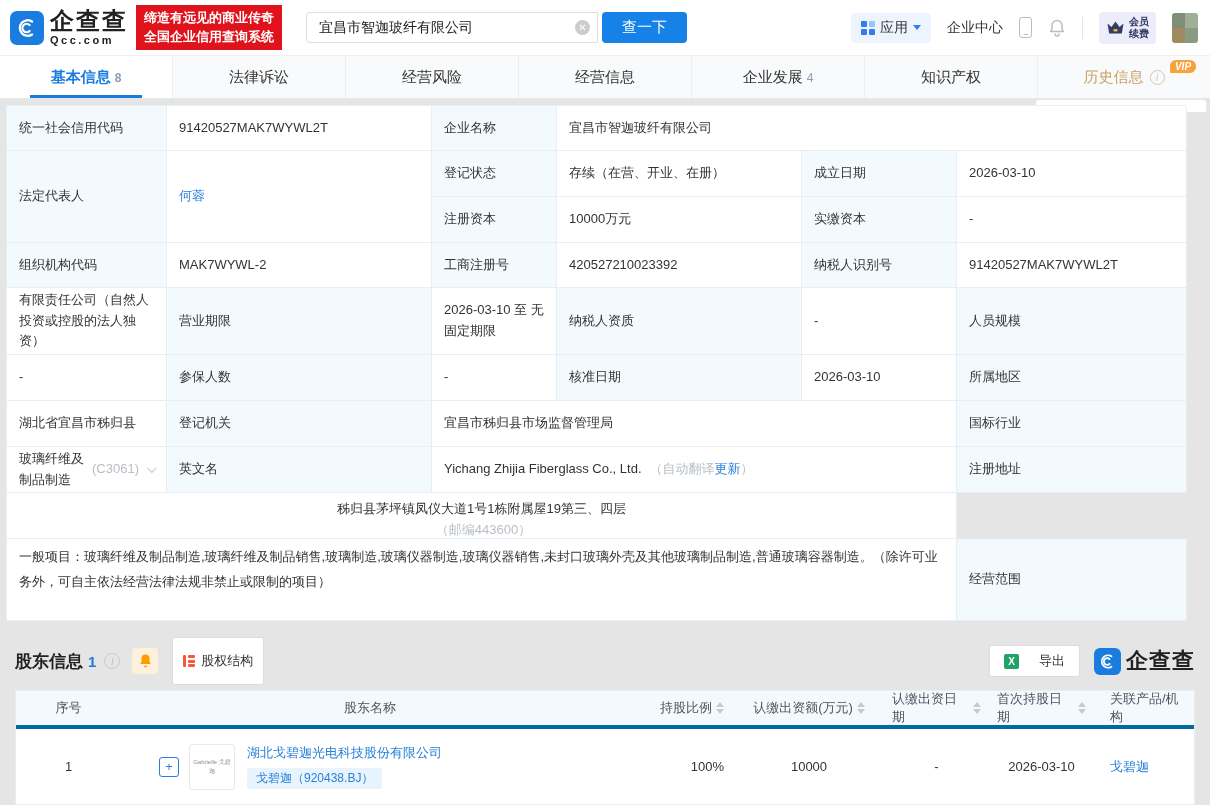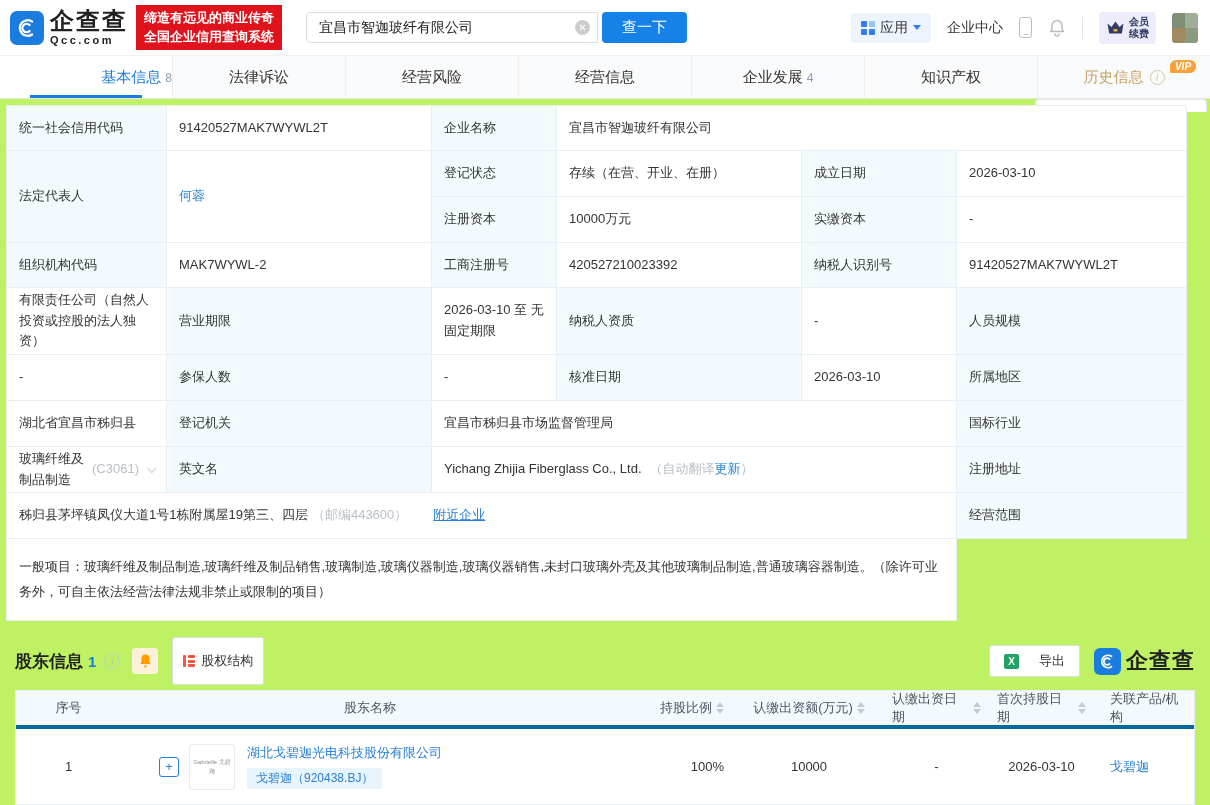--- a/index.html
+++ b/index.html
@@ -1,18 +1,18 @@
 <!DOCTYPE html>
 <html><head>
 <meta charset="utf-8">
 <style>
   * { margin:0; padding:0; box-sizing:border-box; }
   html,body { background:#fff; }
   body { font-family:"Liberation Sans","DejaVu Sans",sans-serif; width:1210px; height:805px; overflow:hidden; color:#333; }
-  .page { position:relative; width:1210px; height:805px; background:#bef264; }
+  .page { position:relative; width:1210px; height:805px; background:#e5e5e5; }
 
   
   .topbar { position:absolute; top:0; left:0; width:1210px; height:55px; background:#fff; display:flex; align-items:center; }
   .logo-sq { width:34px; height:34px; border-radius:7px; background:#1b7ce0; margin-left:10px; display:flex; align-items:center; justify-content:center; flex:none; }
   .brand-wrap { margin-left:6px; line-height:1; }
   .brand-cn { font-size:24px; font-weight:bold; color:#222; letter-spacing:2px; }
   .brand-en { font-size:11px; font-weight:bold; color:#222; letter-spacing:2.5px; margin-top:2px; }
   .slogan { margin-left:8px; background:#e0131c; color:#fff; font-size:13px; font-weight:bold; padding:4px 8px; line-height:1.45; flex:none; }
   .searchbox { position:relative; margin-left:24px; width:292px; height:31px; }
   .searchbox input { width:100%; height:100%; border:1px solid #ddd; border-radius:4px 0 0 4px; padding:0 30px 0 12px; font-size:14px; color:#222; outline:none; font-family:inherit; }
@@ -32,36 +32,36 @@
   .vdiv { width:1px; height:22px; background:#e5e5e5; }
   .member-badge { display:flex; align-items:center; gap:4px; background:#ececfa; border-radius:4px; padding:4px 7px; }
   .member-txt { font-size:10px; font-weight:bold; color:#333c64; line-height:1.2; }
   .avatar { width:26px; height:30px; border-radius:3px; background:conic-gradient(from 0deg,#9fae96 0 25%,#8b9b80 0 50%,#a08a62 0 75%,#7f8f76 0 100%); }
 
   
   .tabs { position:absolute; top:55px; left:0; width:1210px; height:44px; display:flex; background:#f9fafb; border-bottom:1px solid #e8e8e8; border-top:1px solid #f1f1f1; }
   .tab { flex:1; display:flex; align-items:center; justify-content:center; font-size:15px; color:#333; position:relative; border-left:1px solid #eee; cursor:pointer; }
   .tab:first-child { border-left:none; }
   .tab .cnt { font-size:12px; color:#8a9cb3; margin-left:4px; margin-top:2px; }
-  .tab.active { background:#fff; color:#1a7ce0; font-weight:normal;justify-content:flex-end; }
+  .tab.active { background:#fff; color:#1a7ce0; font-weight:bold; }
   .tab.active::after { content:""; position:absolute; left:50%; transform:translateX(-50%); bottom:0; width:112px; height:3px; background:#1a7ce0; }
   .tab.history { color:#c9a265; }
   .vip-badge { position:absolute; top:4px; margin-left:118px; background:#f9a13a; color:#fff; font-size:10px; font-weight:bold; font-style:italic; border-radius:6px 6px 6px 1px; padding:1px 5px; }
   .info-circ { width:15px; height:15px; border:1px solid #d6c5a8; border-radius:50%; margin-left:6px; color:#d6c5a8; font-size:10px; line-height:14px; text-align:center; }
   .info-circ::before { content:"i"; font-style:italic; }
   .float-box { position:absolute; top:99px; left:1035px; width:172px; height:13px; background:#fff; border:1px solid #e2eaf2; border-bottom:none; border-radius:4px 4px 0 0; }
 
   
   .info-grid { position:absolute; top:105px; left:6px; width:1180px; display:grid; grid-template-columns:160px 265px 125px 245px 155px 230px; grid-template-rows:45px 46px 46px 45px 67px 46px 46px 46px 46px 82px; border-top:1px solid #e7eef4; border-left:1px solid #e7eef4; font-size:13px; }
   .cell { border-right:1px solid #e7eef4; border-bottom:1px solid #e7eef4; display:flex; align-items:center; padding:6px 12px; line-height:1.6; }
   .lbl { background:#f3fafd; color:#333; }
   .val { background:#fff; color:#333; }
   .rs2 { grid-row:span 2; }
   .cs3 { grid-column:span 3; }
-  .cs5 { grid-column:span 5; }
+  .cs5 { grid-column:span 5;flex-direction:column; }
   a.lnk { color:#2880d9; text-decoration:none; cursor:pointer; }
   a.lnk.ul { text-decoration:underline; }
   .gray { color:#b9bfc6; }
   .chev { width:7px; height:7px; border-right:1.5px solid #c4cad1; border-bottom:1.5px solid #c4cad1; transform:rotate(45deg) translateY(-2px); margin-left:8px; flex:none; }
   .scope { line-height:1.9; }
 
   
   .sh-head { position:absolute; top:645px; left:15px; width:1180px; height:32px; display:flex; align-items:center; }
   .sh-title { font-size:17px; font-weight:bold; color:#222; }
   .sh-count { font-size:15px; font-weight:bold; color:#1a7ce0; margin-left:5px; }
@@ -254,22 +254,22 @@
         <span class="gray">）</span>
     </div>
 
     <div class="cell lbl">注册地址</div>
     <div class="cell val cs5">
       <span>秭归县茅坪镇凤仪大道1号1栋附属屋19第三、四层</span>
       <span class="gray" style="margin-left:4px">（邮编443600）</span>
       <a class="lnk ul" style="margin-left:26px">附近企业</a>
     </div>
 
+    <div class="cell val cs5 scope">一般项目：玻璃纤维及制品制造,玻璃纤维及制品销售,玻璃制造,玻璃仪器制造,玻璃仪器销售,未封口玻璃外壳及其他玻璃制品制造,普通玻璃容器制造。（除许可业务外，可自主依法经营法律法规非禁止或限制的项目）</div>
     <div class="cell lbl" style="align-items:center">经营范围</div>
-    <div class="cell val cs5 scope">一般项目：玻璃纤维及制品制造,玻璃纤维及制品销售,玻璃制造,玻璃仪器制造,玻璃仪器销售,未封口玻璃外壳及其他玻璃制品制造,普通玻璃容器制造。（除许可业务外，可自主依法经营法律法规非禁止或限制的项目）</div>
   </div>
 
   <div class="sh-head">
     <span class="sh-title">股东信息</span>
     <span class="sh-count">1</span>
     <span class="i-circ"></span>
     <span class="bell-chip">
       <svg width="15" height="16" viewBox="0 0 18 20">
           <path d="M9 2a5 5 0 0 0-5 5v4L2.5 13.8h13L14 11V7a5 5 0 0 0-5-5z" fill="#ff9c00"></path>
           <path d="M7 16a2 2 0 0 0 4 0z" fill="#ff9c00"></path>

